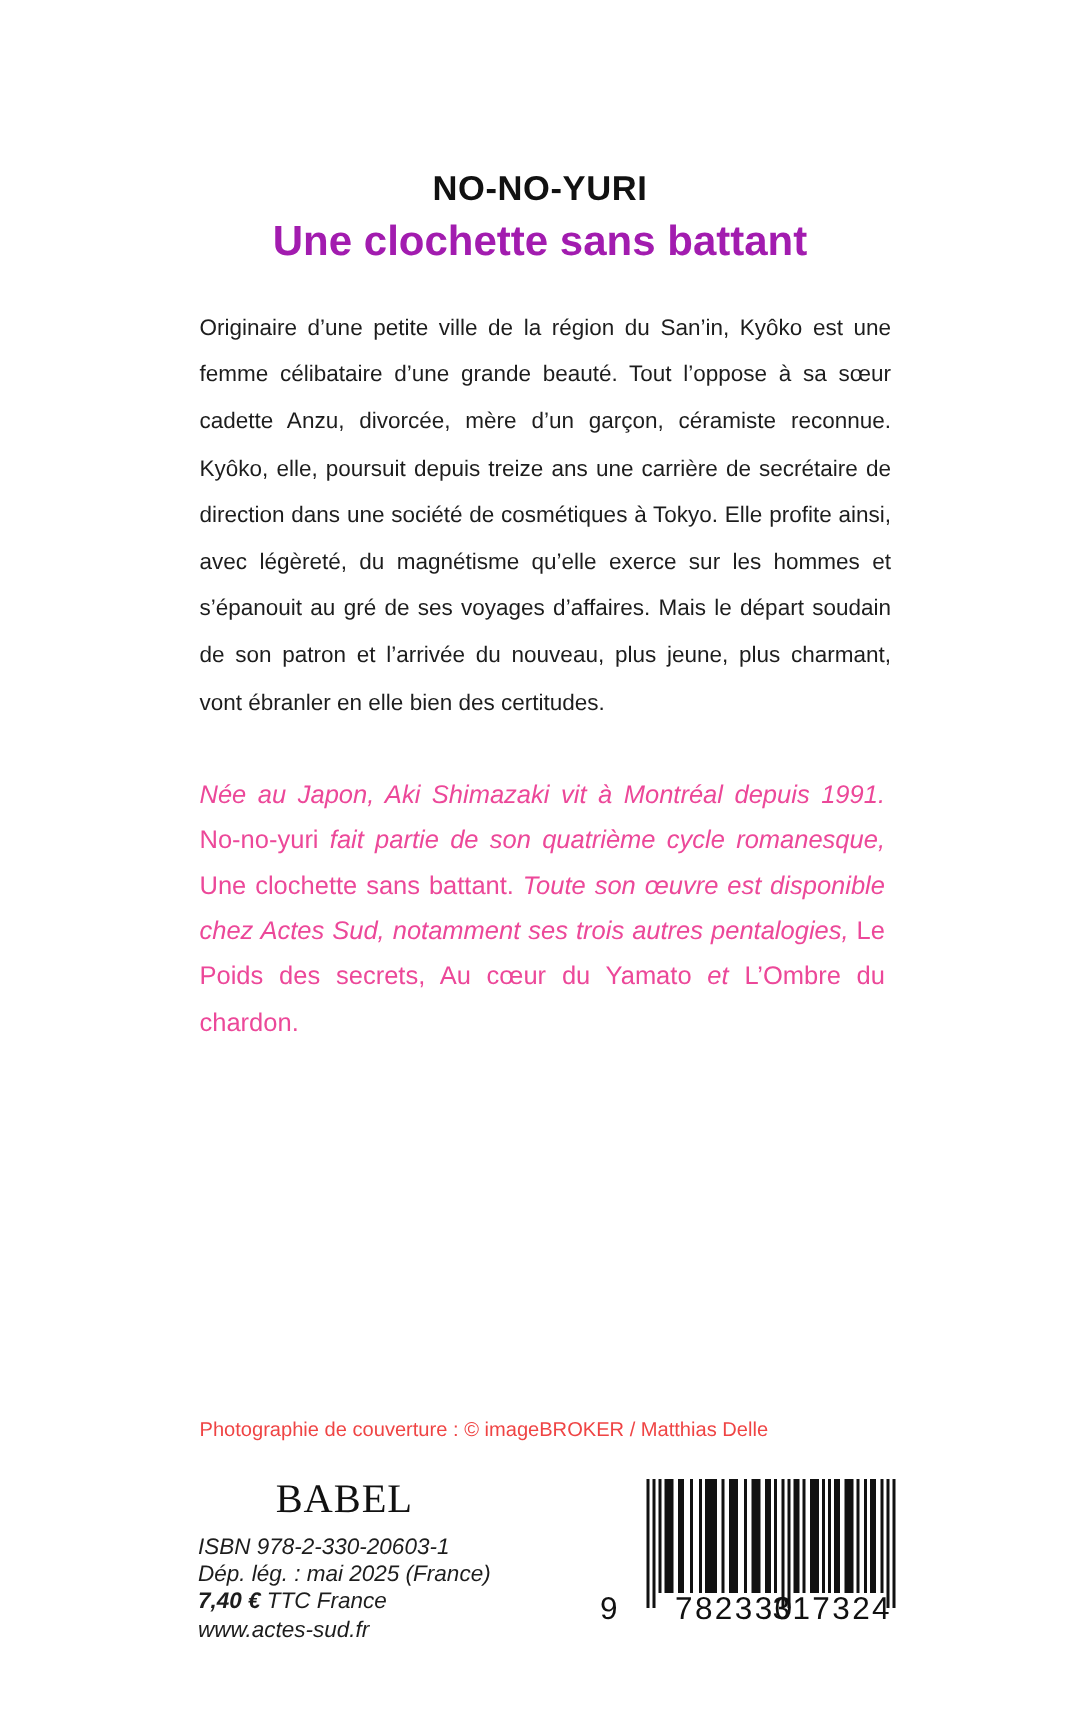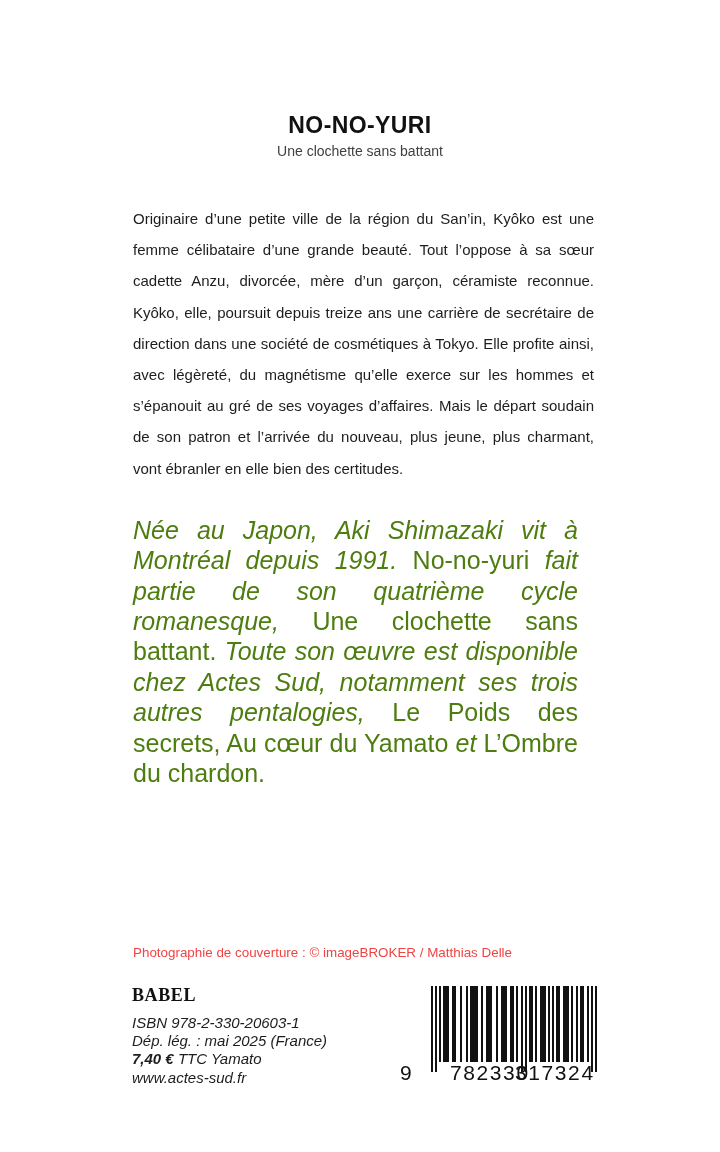--- a/index.html
+++ b/index.html
@@ -35,25 +35,25 @@
     font-family: "Liberation Sans", sans-serif;
     font-size: 23px;
     font-weight: bold;
     letter-spacing: 0.4px;
     line-height: 1.15;
     margin: 0;
     color: #111111;
   }
   .book-subtitle {
     font-family: "Liberation Sans", sans-serif;
-    font-size: 14px;
-    font-weight: normal;
+    font-size: 28px;
+    font-weight: bold;
     line-height: 1.25;
     margin: 5px 0 0 0;
-    color: #404040;
+    color: #a21caf;
   }
 
   
   .copy {
     position: absolute;
     left: 133px;
     top: 203px;
     width: 461px;
   }
   .blurb {
@@ -61,26 +61,26 @@
     font-size: 15px;
     line-height: 31.2px;
     text-align: justify;
     text-align-last: left;
     margin: 0;
     color: #1d1d1d;
     hyphens: manual;
   }
   .bio {
     font-family: "Liberation Sans", sans-serif;
-    font-size: 25px;
+    font-size: 17px;
     line-height: 30.4px;
     text-align: justify;
     text-align-last: left;
-    margin: 31px 16px 0 0;
-    color: #4d7c0f;
+    margin: 31px 4px 0 0;
+    color: #ec4899;
     font-style: italic;
   }
   .bio .roman {
     font-style: normal;
   }
 
   
   .photo-credit {
     position: absolute;
     left: 133px;
@@ -93,26 +93,27 @@
   }
 
   
   .imprint {
     position: absolute;
     left: 132px;
     top: 986px;
   }
   .imprint-logo {
     font-family: "Liberation Serif", serif;
-    font-weight: bold;
-    font-size: 18px;
+    font-weight: normal;
+    font-size: 27px;
     letter-spacing: 0.6px;
     line-height: 1;
     color: #111111;
     margin: 0 0 10px 0;
+    text-align: center;
   }
   .imprint-lines {
     font-family: "Liberation Sans", sans-serif;
     font-style: italic;
     font-size: 15px;
     line-height: 18.2px;
     color: #1d1d1d;
     white-space: nowrap;
   }
   .imprint-lines .price {
@@ -189,21 +190,21 @@
     </p>
   </div>
 
   <div class="photo-credit">Photographie de couverture : © imageBROKER / Matthias Delle</div>
 
   <div class="imprint">
     <div class="imprint-logo">BABEL</div>
     <div class="imprint-lines">
       <div>ISBN 978-2-330-20603-1</div>
       <div>Dép. lég. : mai 2025 (France)</div>
-      <div><span class="price">7,40 €</span> <span>TTC Yamato</span></div>
+      <div><span class="price">7,40 €</span> <span>TTC France</span></div>
       <div>www.actes-sud.fr</div>
     </div>
   </div>
 
   <div class="barcode">
     <div class="barcode-bars">
       <svg width="168" height="86" viewBox="0 0 168 86" xmlns="http://www.w3.org/2000/svg" aria-hidden="true">
         <rect x="0" y="0" width="168" height="86" fill="#ffffff"></rect>
         <g fill="#111111">
 

